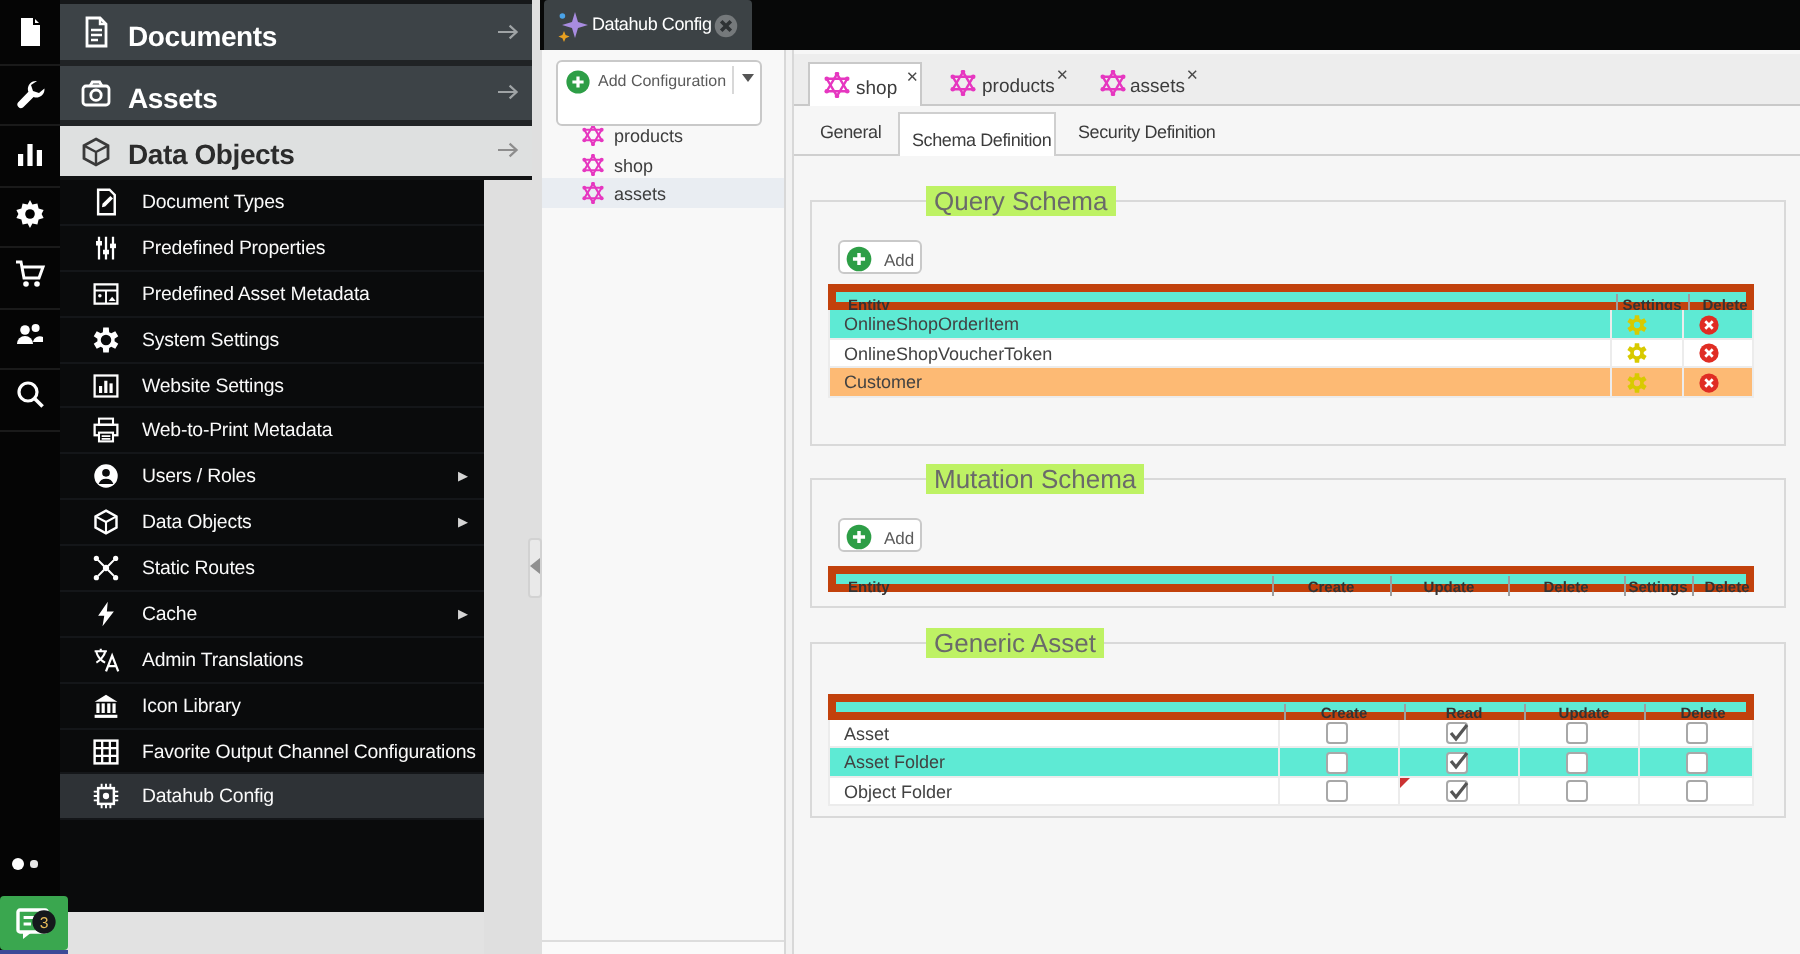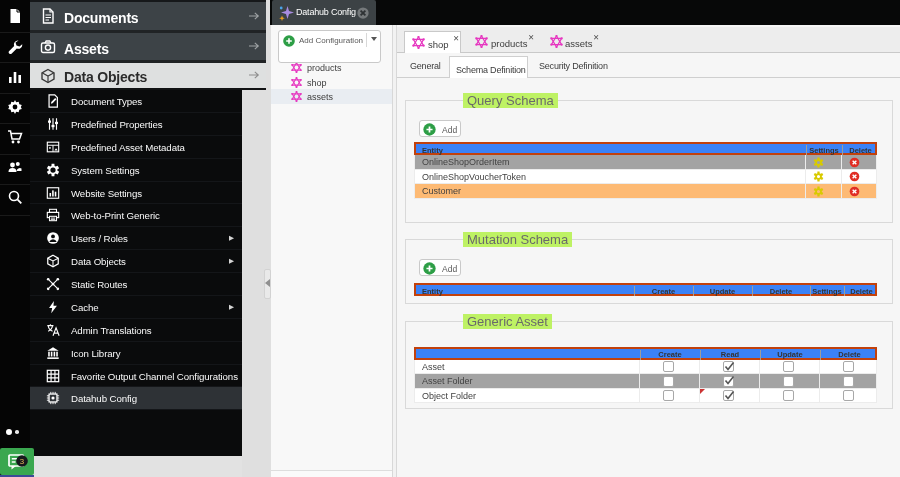--- a/index.html
+++ b/index.html
@@ -64,25 +64,25 @@
 .stab.act { top:3px; height:22px; background:#fff; border:1px solid #cfcfcf; border-bottom:none; }
 
 
 .fset { position:absolute; left:8px; width:488px; border:1px solid #d9d9d9; background:transparent; }
 .fleg { position:absolute; top:-8px; left:9px; padding:0 4px; font-size:13px; color:#6a6a6a; background:#bef264;margin-left:48px; }
 .addsm { position:absolute; left:13px; width:42px; height:17px; background:#fff; border:1px solid #c9c9c9; border-radius:3px; }
 .addsm .btx { position:absolute; left:22px; top:4px; font-size:8.5px; color:#5a5a5a; }
 
 
 .gtable { position:absolute; left:8px; width:463px; }
-.ghead { position:relative; height:13px; background:#3b82f6; border:2px solid #c2410c; }
+.ghead { position:relative; height:13px; background:#5eead4; border:4px solid #c2410c; }
 .ghead .hc { position:absolute; top:1.5px; font-size:7.5px; font-weight:bold; color:#333; }
 .ghead .hsep { position:absolute; top:1px; width:1px; height:10px; background:#9d9d9d; }
 .grow { position:relative; height:14.5px; background:#fff; border-bottom:1px solid #ececec; border-left:1px solid #ececec; border-right:1px solid #ececec; }
-.grow.odd { background:#a3a3a3; }
+.grow.odd { background:#5eead4; }
 .grow.yel { background:#fdba74; }
 .grow .rc { position:absolute; left:7px; top:2px; font-size:9px; color:#424242; }
 .grow .vsep { position:absolute; top:0; width:1px; height:14.5px; background:#ececec; }
 .cicon { position:absolute; top:1.5px; width:11px; height:11px; }
 .cbx { position:absolute; top:1.5px; width:11px; height:11px; border:1px solid #a8a8a8; border-radius:2px; background:#fff; }
 #botline { left:271px; top:469.5px; width:121px; height:1px; background:#ddd; z-index:12; }
 #botarea { left:271px; top:470.5px; width:121px; height:6.5px; background:#fafafa; z-index:12; }
 </style>
 </head>
 <body>
@@ -446,21 +446,21 @@
         </svg>
         <div class="stx">Website Settings</div>
       </div>
       <div class="mitem">
         <svg class="sic" viewBox="0 0 16 16">
           <rect x="4" y="1.5" width="8" height="3.5" fill="none" stroke="#fff" stroke-width="1.2"></rect>
           <rect x="1.5" y="5" width="13" height="6" fill="none" stroke="#fff" stroke-width="1.3"></rect>
           <rect x="4" y="9.5" width="8" height="5" fill="#0a0b0c" stroke="#fff" stroke-width="1.2"></rect>
           <path d="M5.5 11.5 H10.5 M5.5 13 H10.5" stroke="#fff" stroke-width="1"></path>
         </svg>
-        <div class="stx">Web-to-Print Generic</div>
+        <div class="stx">Web-to-Print Metadata</div>
       </div>
       <div class="mitem">
         <svg class="sic" viewBox="0 0 16 16">
           <circle cx="8" cy="8" r="6.7" fill="#fff"></circle>
           <circle cx="8" cy="6.2" r="2.2" fill="#0a0b0c"></circle>
           <path d="M3.8 12.6 a4.4 4.4 0 0 1 8.4 0 Z" fill="#0a0b0c"></path>
         </svg>
         <div class="stx">Users / Roles</div>
         <div class="sar">▶</div>
       </div>

